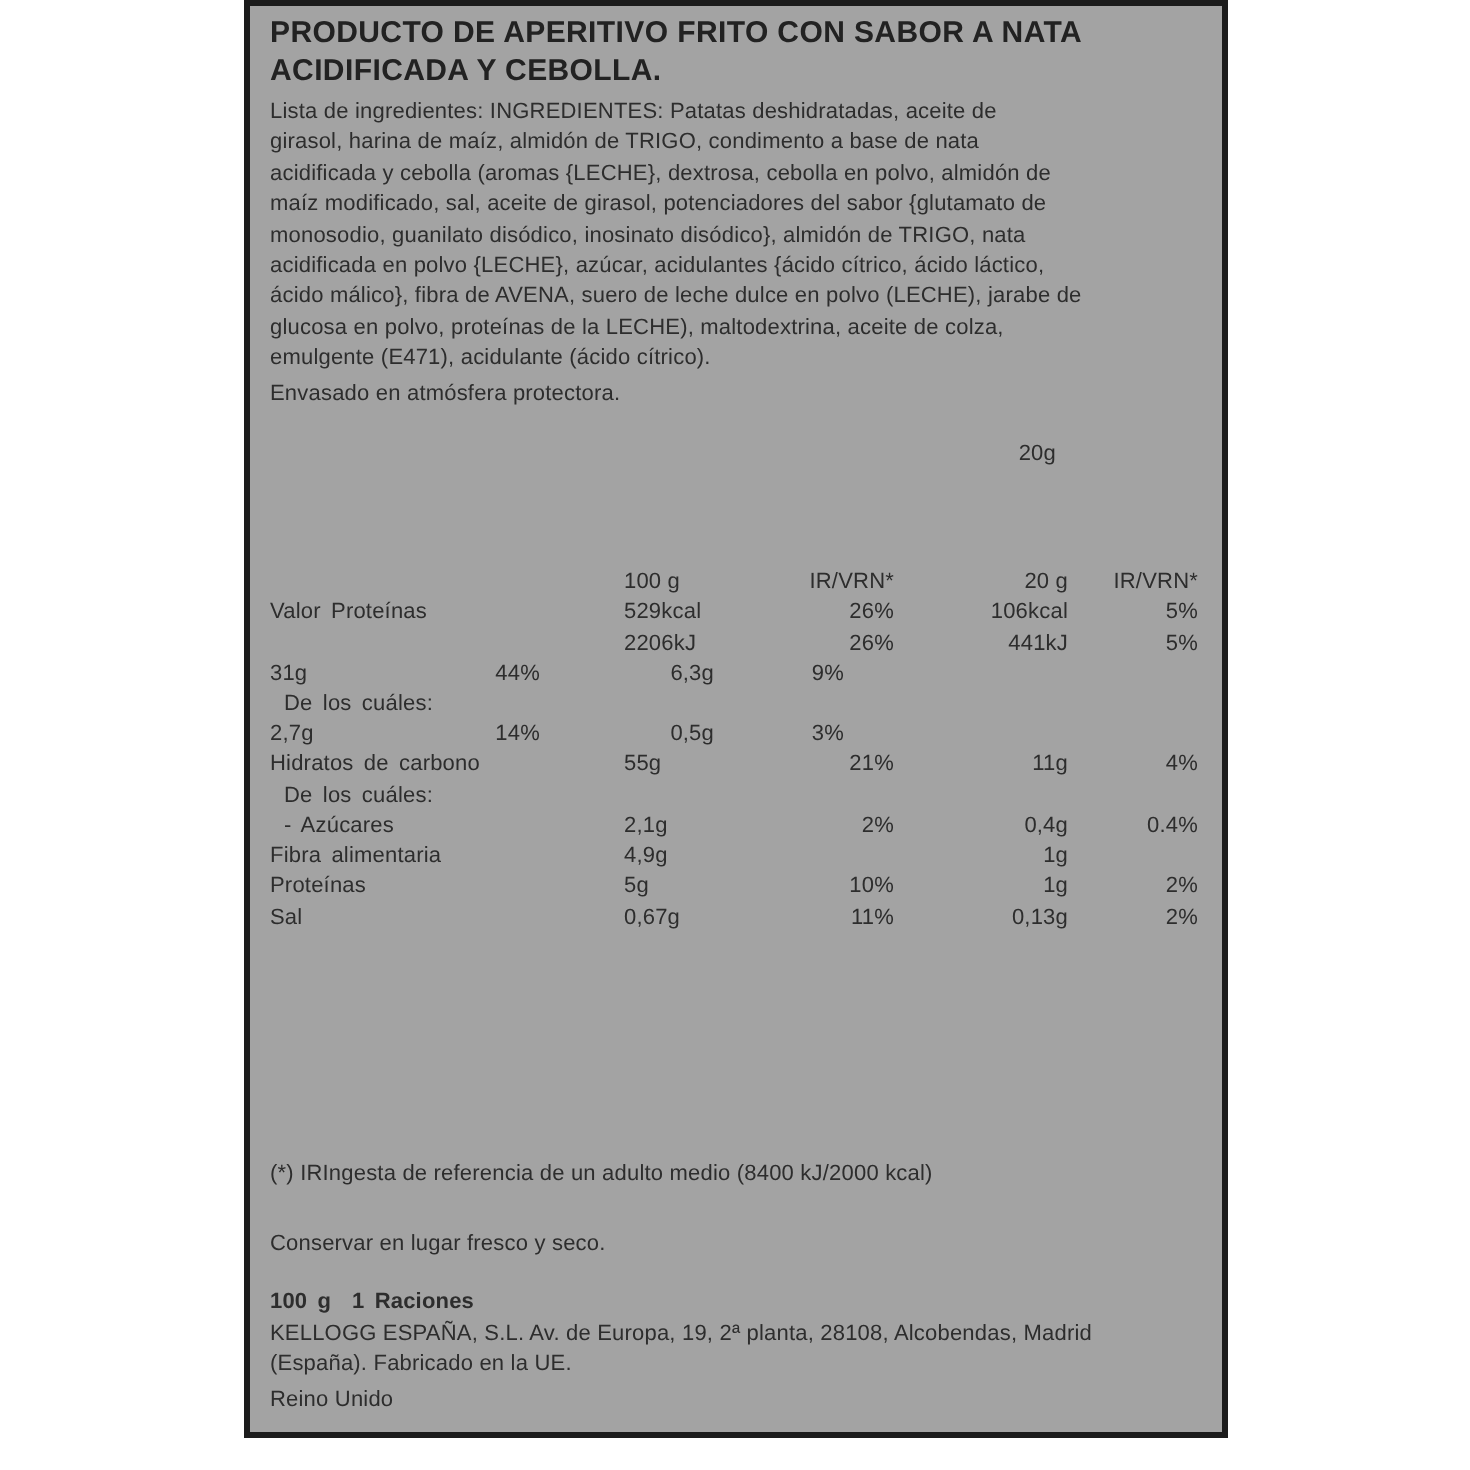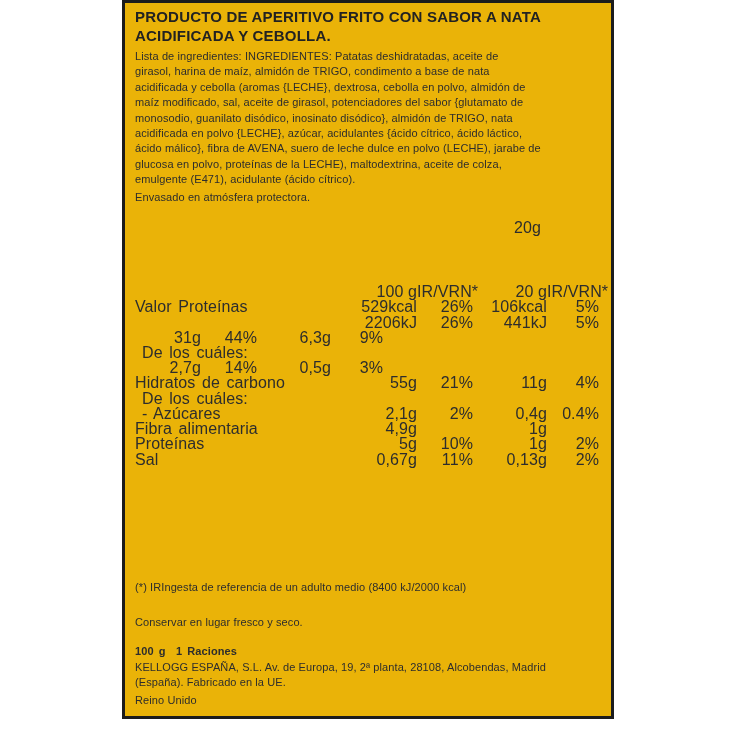--- a/index.html
+++ b/index.html
@@ -1,35 +1,35 @@
 <!DOCTYPE html>
 <html><head>
 <meta charset="utf-8">
 <style>
   * { margin:0; padding:0; box-sizing:border-box; }
   html,body { width:735px; height:735px; background:#ffffff;
     font-family:"Liberation Sans","DejaVu Sans",sans-serif; color:#2d2d2d; }
   .canvas { position:relative; width:735px; height:735px; background:#fff; overflow:hidden; }
 
   .label-box { position:absolute; left:122px; top:0; width:492px; height:719px;
-    border:3px solid #1c1c1c; background:#eab308; padding:3px 12px 0 10px; }
+    border:3px solid #1c1c1c; background:#a3a3a3; padding:3px 12px 0 10px; }
 
   .title { font-size:15px; font-weight:bold; line-height:18.5px; letter-spacing:.2px;
     white-space:pre-line; margin-top:2px; color:#222; }
 
   .bodytext { font-size:11px; line-height:15.4px; letter-spacing:.1px; }
   .ingredients { margin-top:4px; white-space:pre-line; }
   .packaging { margin-top:2px; }
 
   
   .nt { margin-top:15px; }
-  .nt-row { display:flex; font-size:16px; line-height:15.2px; letter-spacing:.1px; }
+  .nt-row { display:flex; font-size:11px; line-height:15.2px; letter-spacing:.1px;gap:13px; }
   .nt-label { flex:1; word-spacing:2px; }
   .nt-label.indent { padding-left:7px; }
-  .nt-c1 { width:66px; text-align:right; }
+  .nt-c1 { width:66px; }
   .nt-c2 { width:56px; text-align:right; }
   .nt-c3 { width:74px; text-align:right; }
   .nt-c4 { width:52px; text-align:right; }
   .nt-serving { margin-bottom:49px; }
   .nt-serving .nt-c3 span { padding-right:6px; }
 
   .footnote { margin-top:113px; }
   .storage { margin-top:20px; }
   .servings { margin-top:13px; font-weight:bold; white-space:pre; word-spacing:2px; }
   .mfg-heading { margin-top:22px; font-weight:bold; letter-spacing:.2px; }

